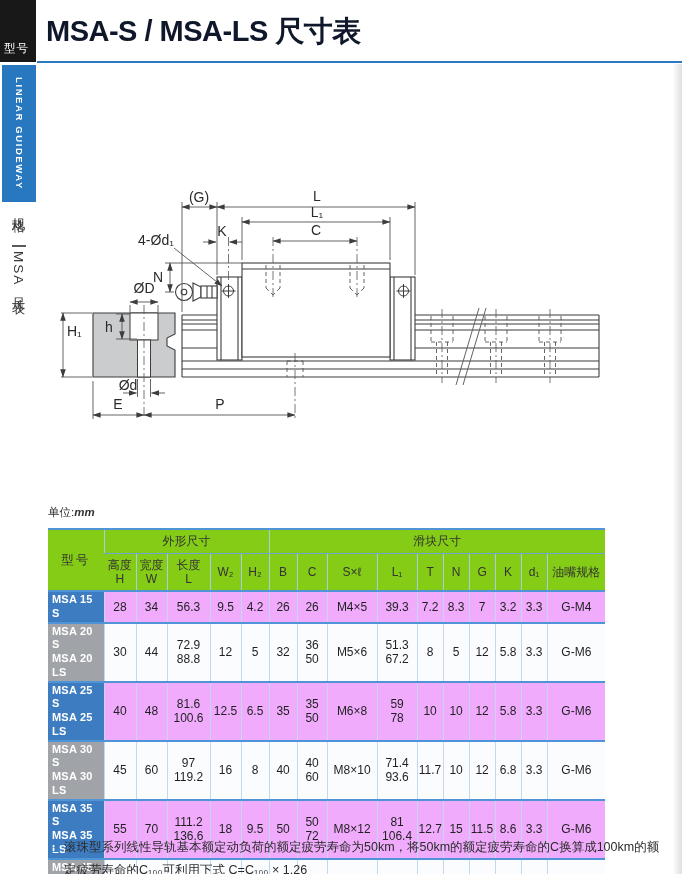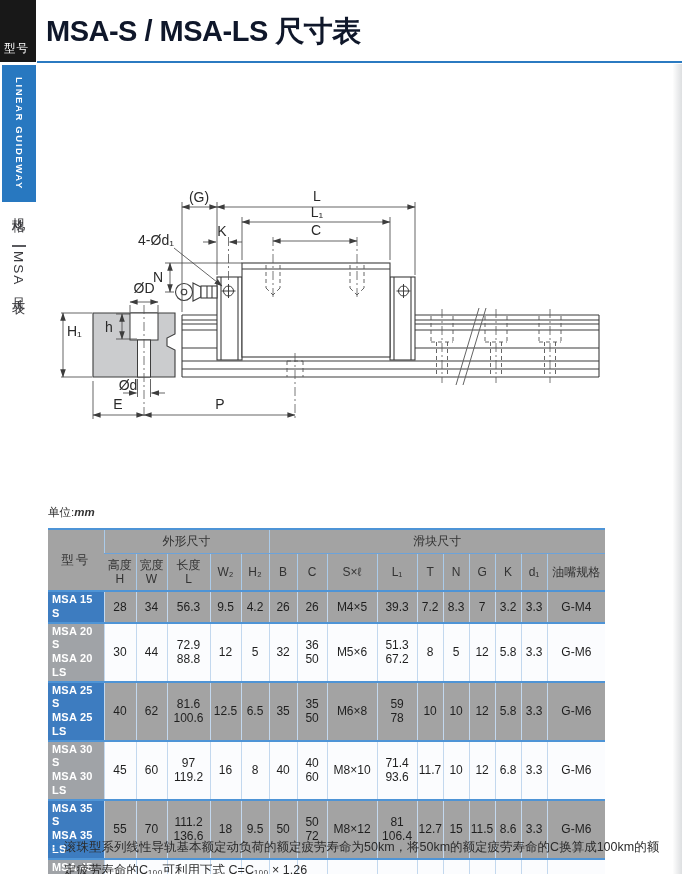--- a/index.html
+++ b/index.html
@@ -54,29 +54,29 @@
     position:absolute; left:48px; top:528px; width:557px;
     border-collapse:collapse; table-layout:fixed;
     border-top:2px solid #4e94d6; border-bottom:2px solid #4e94d6;
     font-size:12px;
   }
   .spec-table th, .spec-table td {
     border-left:1px solid #abcbe9; text-align:center; vertical-align:middle;
     white-space:pre-line; line-height:1.18; padding:1px 1px;
   }
   .spec-table th:first-child, .spec-table td:first-child { border-left:none; }
-  .spec-table thead th { font-weight:400; color:#333; background:#a3a3a3;margin-left:42px; }
+  .spec-table thead th { font-weight:400; color:#333; background:#84cc16;margin-left:42px; }
   .spec-table thead tr.g { height:24px; }
   .spec-table thead tr.s { height:38px; }
   .spec-table thead tr.g th.grp { border-bottom:1px solid #6ca3da; }
   .spec-table thead tr.s th { border-bottom:2px solid #4e94d6; }
   .spec-table thead th.model-h { border-bottom:2px solid #4e94d6; font-size:12.5px; letter-spacing:2px; }
   .spec-table tbody tr { border-bottom:2px solid #4e94d6; height:28px; }
   .spec-table tbody tr.first { height:21px; }
-  .spec-table tbody tr.r-tint td { background:#a3a3a3; }
+  .spec-table tbody tr.r-tint td { background:#f0abfc; }
   .spec-table tbody tr.r-plain td { background:#fbfcfe; }
   .spec-table tbody td { border-left:1px solid #c3d8ee; color:#1f1f1f; }
   .spec-table tbody td.model {
     border-left:none; text-align:left; padding-left:4px; font-weight:700;
     font-size:11px; color:#fff; line-height:1.25; letter-spacing:0.2px;
   }
   .spec-table tbody td.m-blue { background:#3d7cc0 !important; }
   .spec-table tbody td.m-gray { background:#a0a3a7 !important;margin-top:8px; }
   
   .note { position:absolute; left:48px; font-size:12.5px; color:#2b2b2b; }
@@ -355,21 +355,21 @@
           <td>5</td>
           <td>12</td>
           <td>5.8</td>
           <td>3.3</td>
           <td>G-M6</td>
         </tr>
         <tr class="r-tint">
           <td class="model m-blue">MSA 25 S
 MSA 25 LS</td>
           <td>40</td>
-          <td>62</td>
+          <td>48</td>
           <td>81.6
 100.6</td>
           <td>12.5</td>
           <td>6.5</td>
           <td>35</td>
           <td>35
 50</td>
           <td>M6×8</td>
           <td>59
 78</td>

